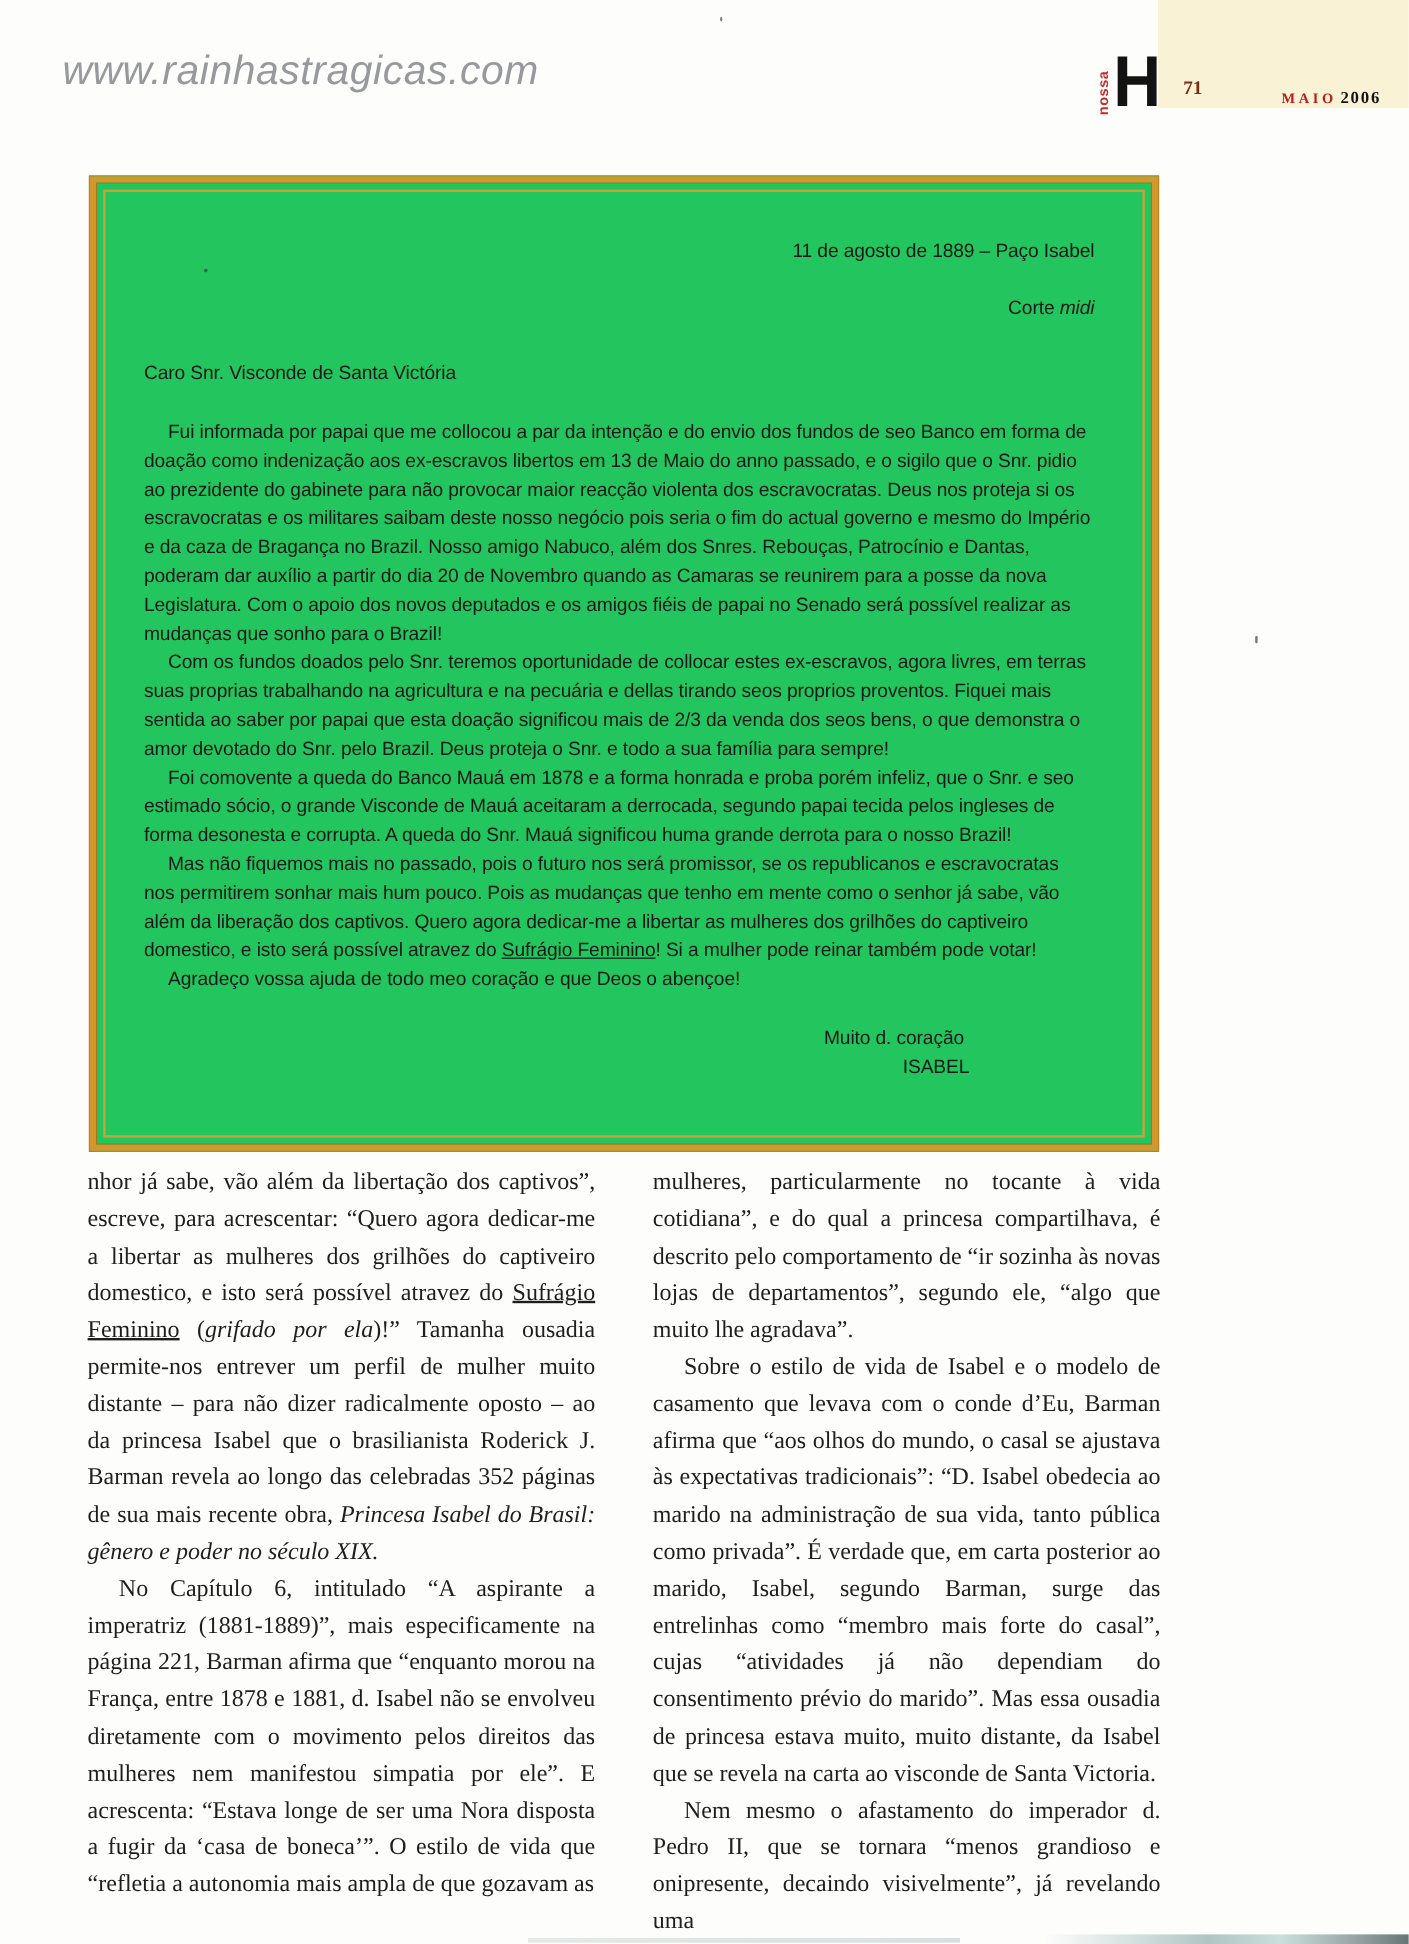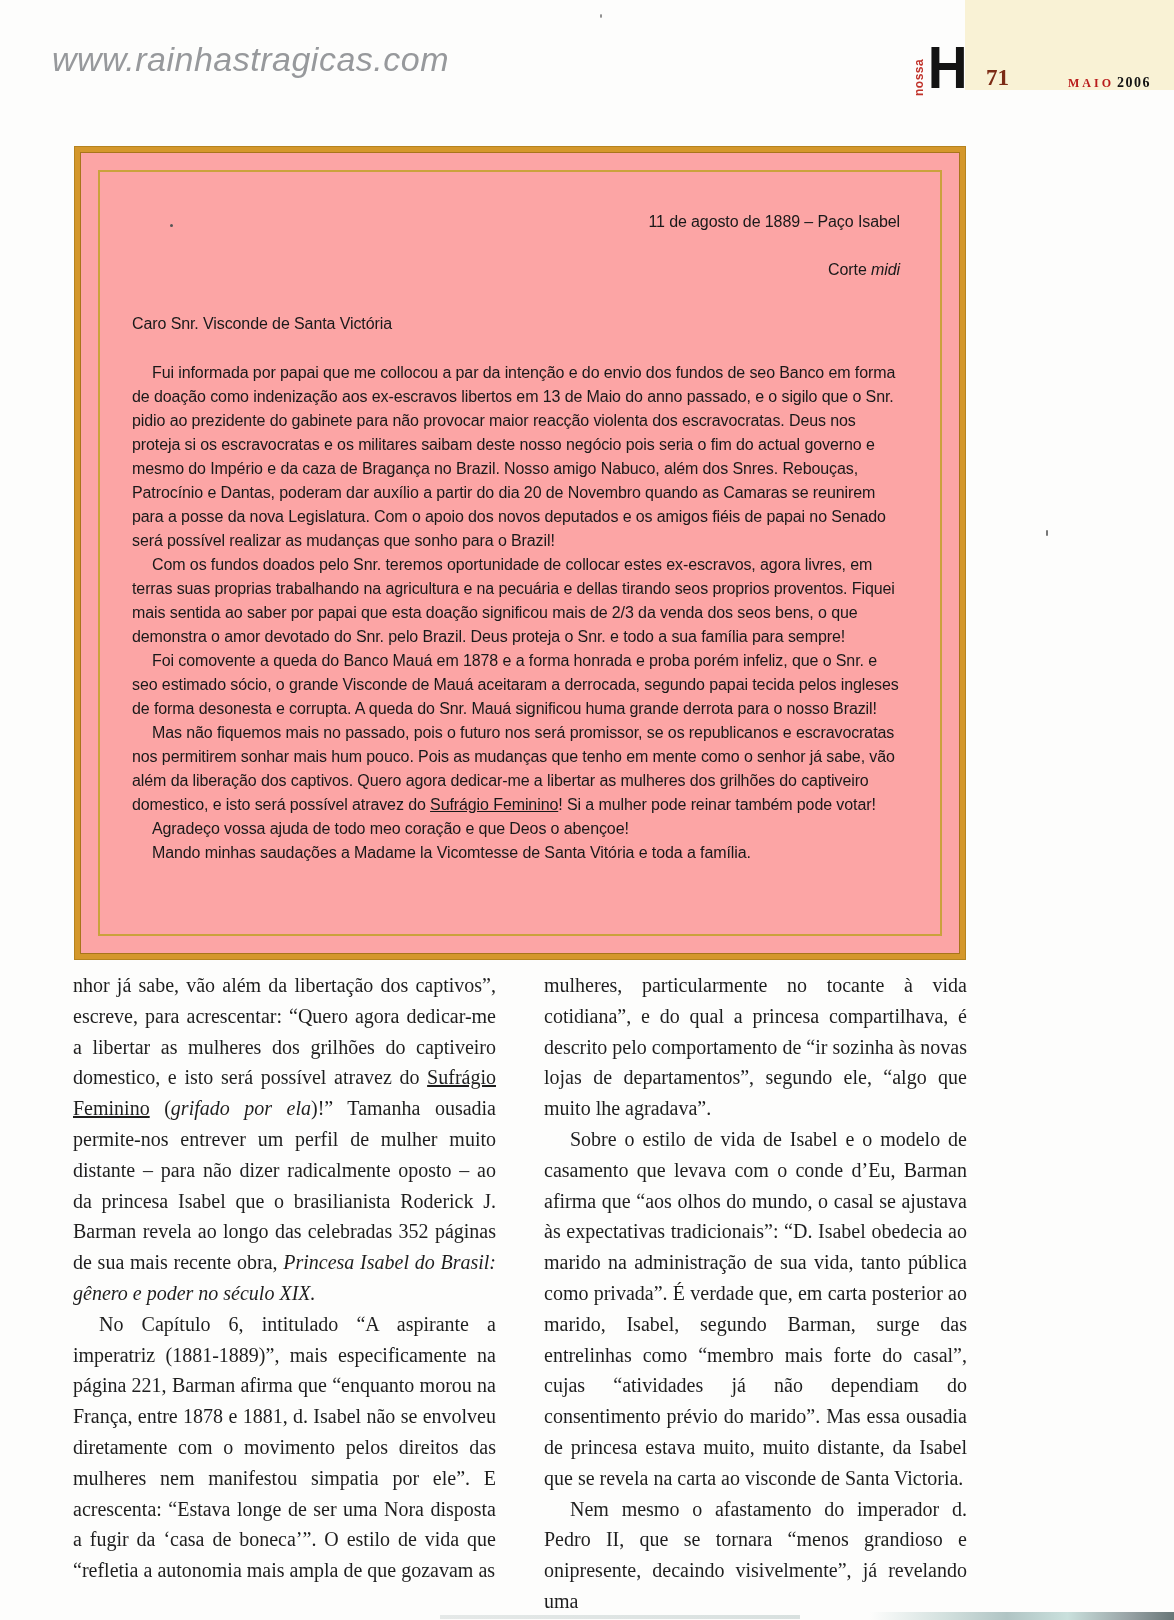--- a/index.html
+++ b/index.html
@@ -12,30 +12,30 @@
     font-size:34px;font-weight:400;color:#97999c;letter-spacing:0.5px;font-style:italic;}
 
   
   .cream-band{position:absolute;left:965px;top:0;width:209px;height:90px;background:#f9f2d5;}
   .brand-nossa{position:absolute;left:912px;top:46px;height:50px;writing-mode:vertical-rl;
     transform:rotate(180deg);font-family:"Liberation Sans",sans-serif;font-weight:700;
     font-size:12px;color:#c0322a;letter-spacing:0.5px;}
   .brand-h{position:absolute;left:926px;top:38px;font-family:"Liberation Sans",sans-serif;
     font-weight:700;font-size:60px;line-height:1;color:#131313;transform:scaleX(0.92);}
   .page-number{position:absolute;left:986px;top:66px;font-family:"Liberation Serif",serif;
-    font-weight:700;font-size:23px;line-height:1;color:#7c2b15;}
+    font-weight:700;font-size:16px;line-height:1;color:#7c2b15;}
   .issue{position:absolute;left:1068px;top:76px;font-family:"Liberation Serif",serif;
     font-size:12px;line-height:1;}
   .issue .month{color:#b91c1c;font-weight:700;letter-spacing:3px;}
   .issue .year{color:#141414;font-weight:700;letter-spacing:1.5px;font-size:14px;}
 
   
   .letterbox{position:absolute;left:75px;top:147px;width:890px;height:812px;box-sizing:border-box;
     border:5px solid #d4972b;box-shadow:0 0 0 1px #a8751b inset, 0 0 0 1px #b5831f;
-    padding:18px;background:#fca5a5;}
+    padding:6px;background:#22c55e;}
   .letterbox-inner{height:100%;box-sizing:border-box;border:2px solid #caa23c;}
 
   .letter{font-family:"Liberation Sans",sans-serif;font-size:16px;line-height:24px;color:#191919;
     letter-spacing:-0.1px;padding:14px 40px 0 22px;}
   .letter p{margin:0;}
   .letter .dateline{text-align:right;margin-top:24px;}
   .letter .credit{text-align:right;margin-top:24px;}
   .letter .salutation{margin:30px 0 0 10px;}
   .letter .body{margin-top:25px;}
   .letter .body p{margin-left:10px;text-indent:20px;}
@@ -85,21 +85,24 @@
       <div class="letter">
         <p class="dateline">11 de agosto de 1889 – Paço Isabel</p>
         <p class="credit"><span>Corte </span><span class="it">midi</span></p>
         <p class="salutation">Caro Snr. Visconde de Santa Victória</p>
         <div class="body">
           <p><span>Fui informada por papai que me collocou a par da intenção e do envio dos fundos de seo Banco em forma de doação como indenização aos ex-escravos libertos em 13 de Maio do anno passado, e o sigilo que o Snr. pidio ao prezidente do gabinete para não provocar maior reacção violenta dos escravocratas. Deus nos proteja si os escravocratas e os militares saibam deste nosso negócio pois seria o fim do actual governo e mesmo do Império e da caza de Bragança no Brazil. Nosso amigo Nabuco, além dos Snres. Rebouças, Patrocínio e Dantas, poderam dar auxílio a partir do dia 20 de Novembro quando as Camaras se reunirem para a posse da nova Legislatura. Com o apoio dos novos deputados e os amigos fiéis de papai no Senado será possível realizar as mudanças que sonho para o Brazil!</span></p>
           <p><span>Com os fundos doados pelo Snr. teremos oportunidade de collocar estes ex-escravos, agora livres, em terras suas proprias trabalhando na agricultura e na pecuária e dellas tirando seos proprios proventos. Fiquei mais sentida ao saber por papai que esta doação significou mais de 2/3 da venda dos seos bens, o que demonstra o amor devotado do Snr. pelo Brazil. Deus proteja o Snr. e todo a sua família para sempre!</span></p>
           <p><span>Foi comovente a queda do Banco Mauá em 1878 e a forma honrada e proba porém infeliz, que o Snr. e seo estimado sócio, o grande Visconde de Mauá aceitaram a derrocada, segundo papai tecida pelos ingleses de forma desonesta e corrupta. A queda do Snr. Mauá significou huma grande derrota para o nosso Brazil!</span></p>
           <p><span>Mas não fiquemos mais no passado, pois o futuro nos será promissor, se os republicanos e escravocratas nos permitirem sonhar mais hum pouco. Pois as mudanças que tenho em mente como o senhor já sabe, vão além da liberação dos captivos. Quero agora dedicar-me a libertar as mulheres dos grilhões do captiveiro domestico, e isto será possível atravez do </span><span class="un">Sufrágio Feminino</span><span>! Si a mulher pode reinar também pode votar!</span></p>
           <p><span>Agradeço vossa ajuda de todo meo coração e que Deos o abençoe!</span></p>
-          <p><span>Mando minhas saudações a Madame la Vicomtesse de Santa Vitória e toda a família.</span></p>
+        </div>
+        <div class="signblock">
+          <p>Muito d. coração</p>
+          <p class="sig">ISABEL</p>
         </div>
       </div>
     </div>
   </div>
 
   <div class="article">
     <div class="col">
       <p class="cont"><span>nhor já sabe, vão além da libertação dos captivos”, escreve, para acrescentar: “Quero agora dedicar-me a libertar as mulheres dos grilhões do captiveiro domestico, e isto será possível atravez do </span><span class="un">Sufrágio Feminino</span><span> (</span><span class="it">grifado por ela</span><span>)!” Tamanha ousadia permite-nos entrever um perfil de mulher muito distante – para não dizer radicalmente oposto – ao da princesa Isabel que o brasilianista Roderick J. Barman revela ao longo das celebradas 352 páginas de sua mais recente obra, </span><span class="it">Princesa Isabel do Brasil: gênero e poder no século XIX.</span></p>
       <p><span>No Capítulo 6, intitulado “A aspirante a imperatriz (1881-1889)”, mais especificamente na página 221, Barman afirma que “enquanto morou na França, entre 1878 e 1881, d. Isabel não se envolveu diretamente com o movimento pelos direitos das mulheres nem manifestou simpatia por ele”. E acrescenta: “Estava longe de ser uma Nora disposta a fugir da ‘casa de boneca’”. O estilo de vida que “refletia a autonomia mais ampla de que gozavam as</span></p>
     </div>

